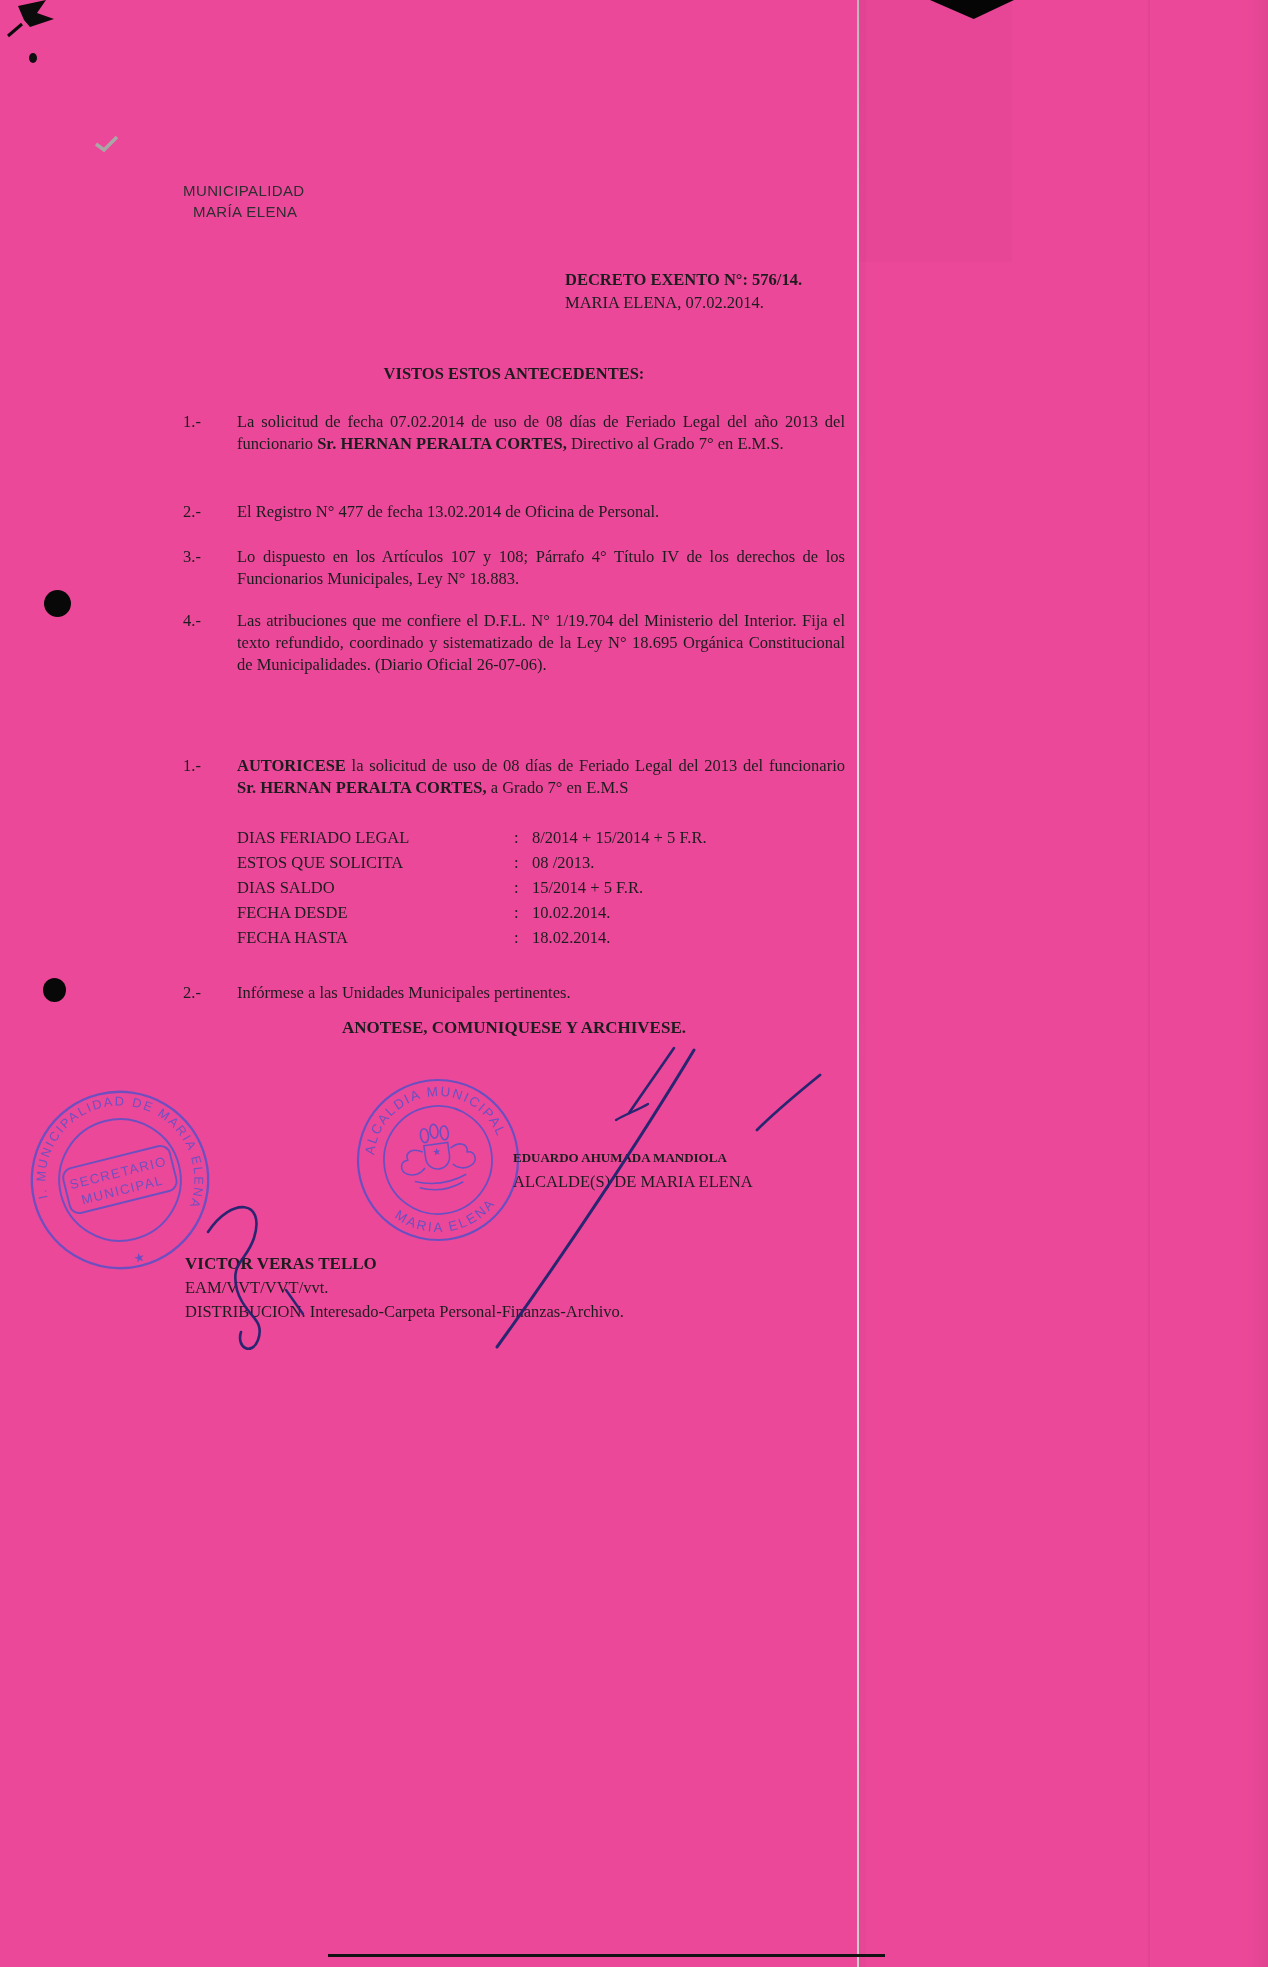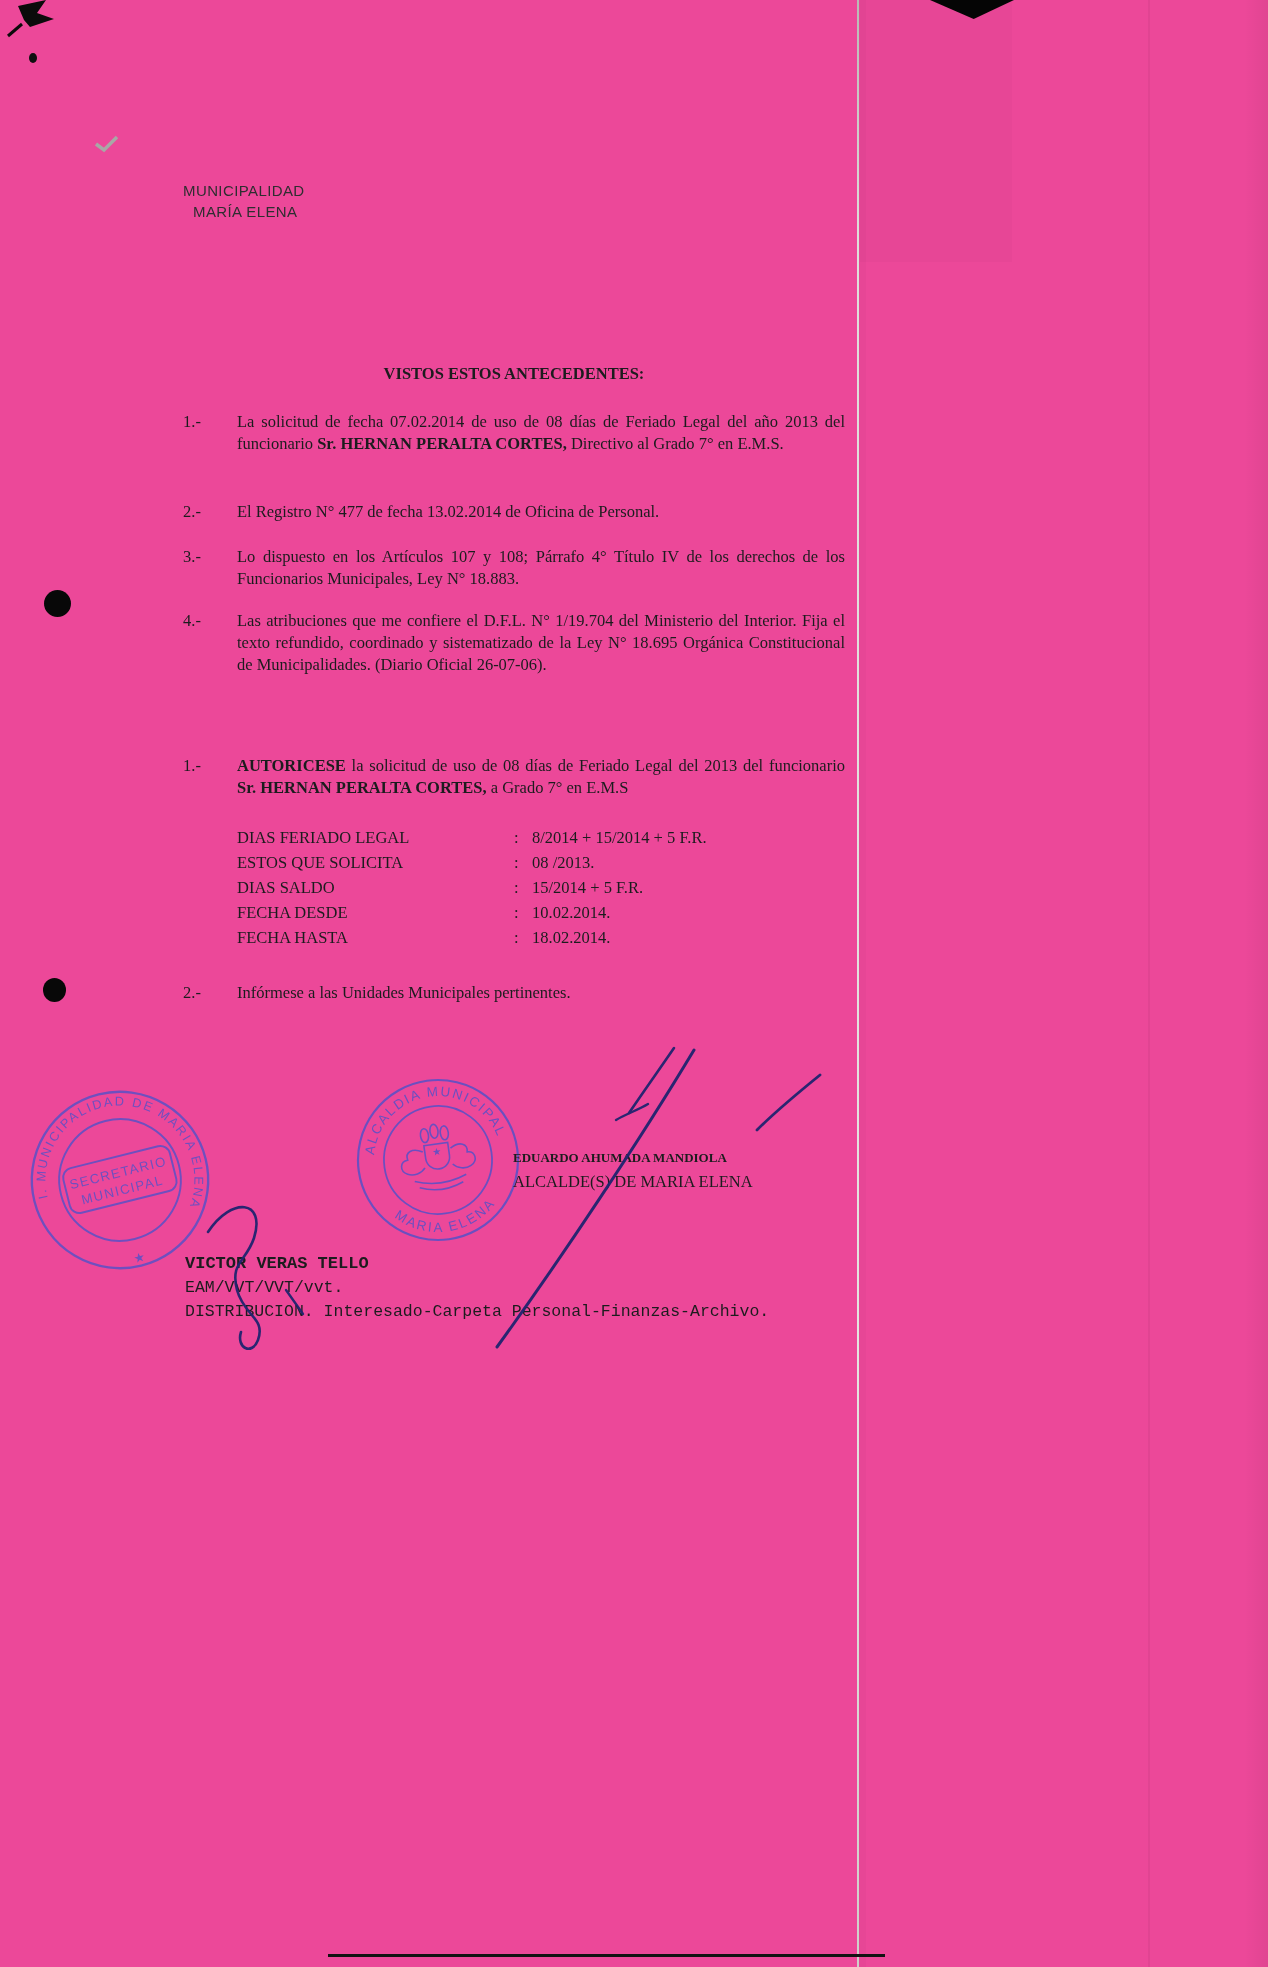--- a/index.html
+++ b/index.html
@@ -30,21 +30,21 @@
   .vitem .txt { position:absolute; left:54px; width:608px; text-align:justify; }
 
   
   .drow { position:absolute; left:237px; width:600px; height:25px; }
   .drow .dlabel { position:absolute; left:0; }
   .drow .dsep   { position:absolute; left:277px; }
   .drow .dval   { position:absolute; left:295px; }
 
   
   .mayor-block { left:513px; top:1146px; line-height:24px; }
-  .secretary-block { left:185px; top:1252px; line-height:24px;font-family:Liberation Mono, monospace; }
+  .secretary-block { left:185px; top:1252px; line-height:24px; }
 
   
   .hole { position:absolute; background:#080808; border-radius:50%; }
   .hole1 { left:44px; top:590px; width:27px; height:27px; }
   .hole2 { left:43px; top:978px; width:23px; height:24px; }
   .wedge-tr { position:absolute; left:930px; top:0; width:84px; height:19px;
               background:#060606; clip-path:polygon(0 0,100% 0,52% 100%); }
   .crease-main { position:absolute; left:857px; top:0; width:2px; height:100%;
                  background:linear-gradient(#b9b9b5, #dededa 12%, #e4e4e0 70%, #cfcfca); }
   .crease-soft { position:absolute; left:859px; top:0; width:7px; height:100%;
@@ -76,20 +76,24 @@
   <div class="edge-right"></div>
   <div class="hole hole1"></div>
   <div class="hole hole2"></div>
   <div class="bottom-line"></div>
 
   <div class="abs letterhead sans">
     <div>MUNICIPALIDAD</div>
     <div class="lh2">MARÍA ELENA</div>
   </div>
 
+  <div class="abs decree-head serif body-text">
+    <div class="b">DECRETO EXENTO N°:  576/14.</div>
+    <div>MARIA ELENA,  07.02.2014.</div>
+  </div>
 
   <div class="abs center-line serif body-text b" style="top:363px">VISTOS ESTOS ANTECEDENTES:</div>
 
   <div class="vitem serif body-text" style="top:411px">
     <div class="num">1.-</div>
     <div class="txt"><span>La solicitud de fecha 07.02.2014  de uso de 08 días de Feriado Legal del año 2013 del  funcionario </span><b>Sr. HERNAN PERALTA CORTES,</b><span> Directivo al Grado 7° en E.M.S.</span></div>
   </div>
 
   <div class="vitem serif body-text" style="top:501px">
     <div class="num">2.-</div>
@@ -136,20 +140,21 @@
     <span class="dlabel">FECHA HASTA</span>
     <span class="dsep">:</span>
     <span class="dval">18.02.2014.</span>
   </div>
 
   <div class="vitem serif body-text" style="top:982px">
     <div class="num">2.-</div>
     <div class="txt" style="text-align:left">Infórmese a las Unidades Municipales pertinentes.</div>
   </div>
 
+  <div class="abs center-line serif b" style="top:1018px; font-size:17px; color:#1c1c1e">ANOTESE, COMUNIQUESE Y ARCHIVESE.</div>
 
   <svg class="abs" style="left:22px;top:1082px" width="196" height="196" viewBox="0 0 200 200">
     <g transform="rotate(-14 100 100)" opacity="0.85">
       <circle cx="100" cy="100" r="90" fill="none" stroke="#5a51c6" stroke-width="2.4"></circle>
       <circle cx="100" cy="100" r="62" fill="none" stroke="#5a51c6" stroke-width="2"></circle>
       <defs>
         <path id="ring1" d="M 24,100 A 76,76 0 1 1 176,100 A 76,76 0 1 1 24,100" fill="none"></path>
       </defs>
       <text font-family="Liberation Sans, sans-serif" font-size="13" letter-spacing="2" fill="#5a51c6">
         <textPath href="#ring1">I. MUNICIPALIDAD DE MARIA ELENA</textPath>

